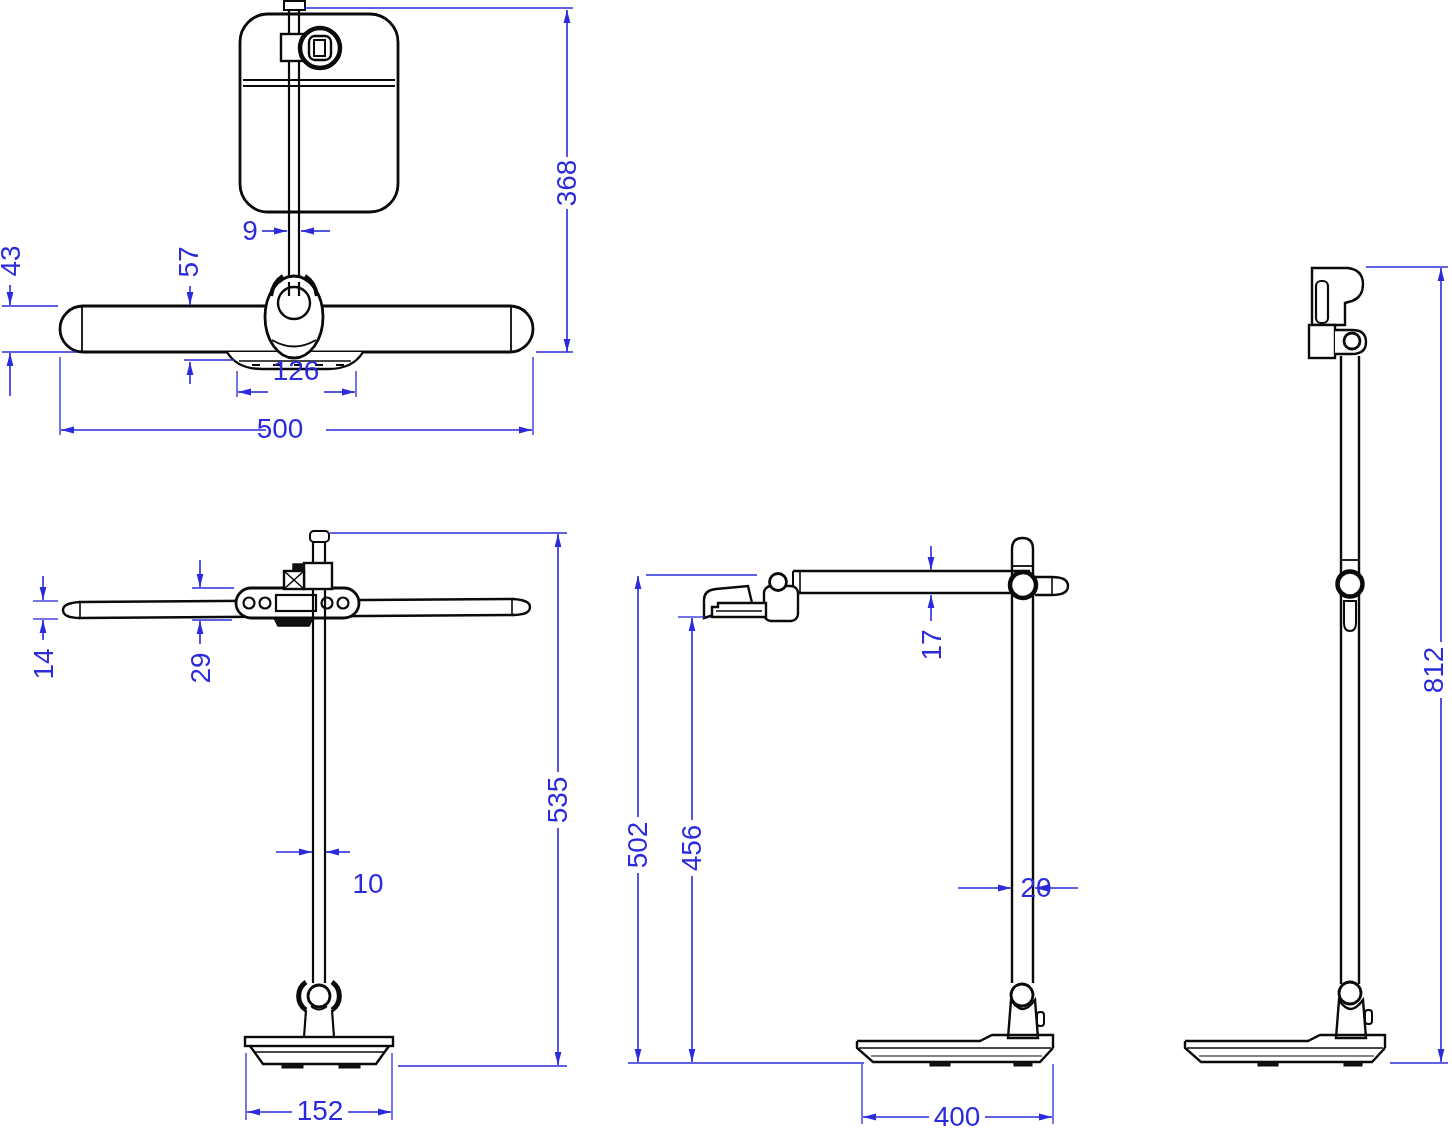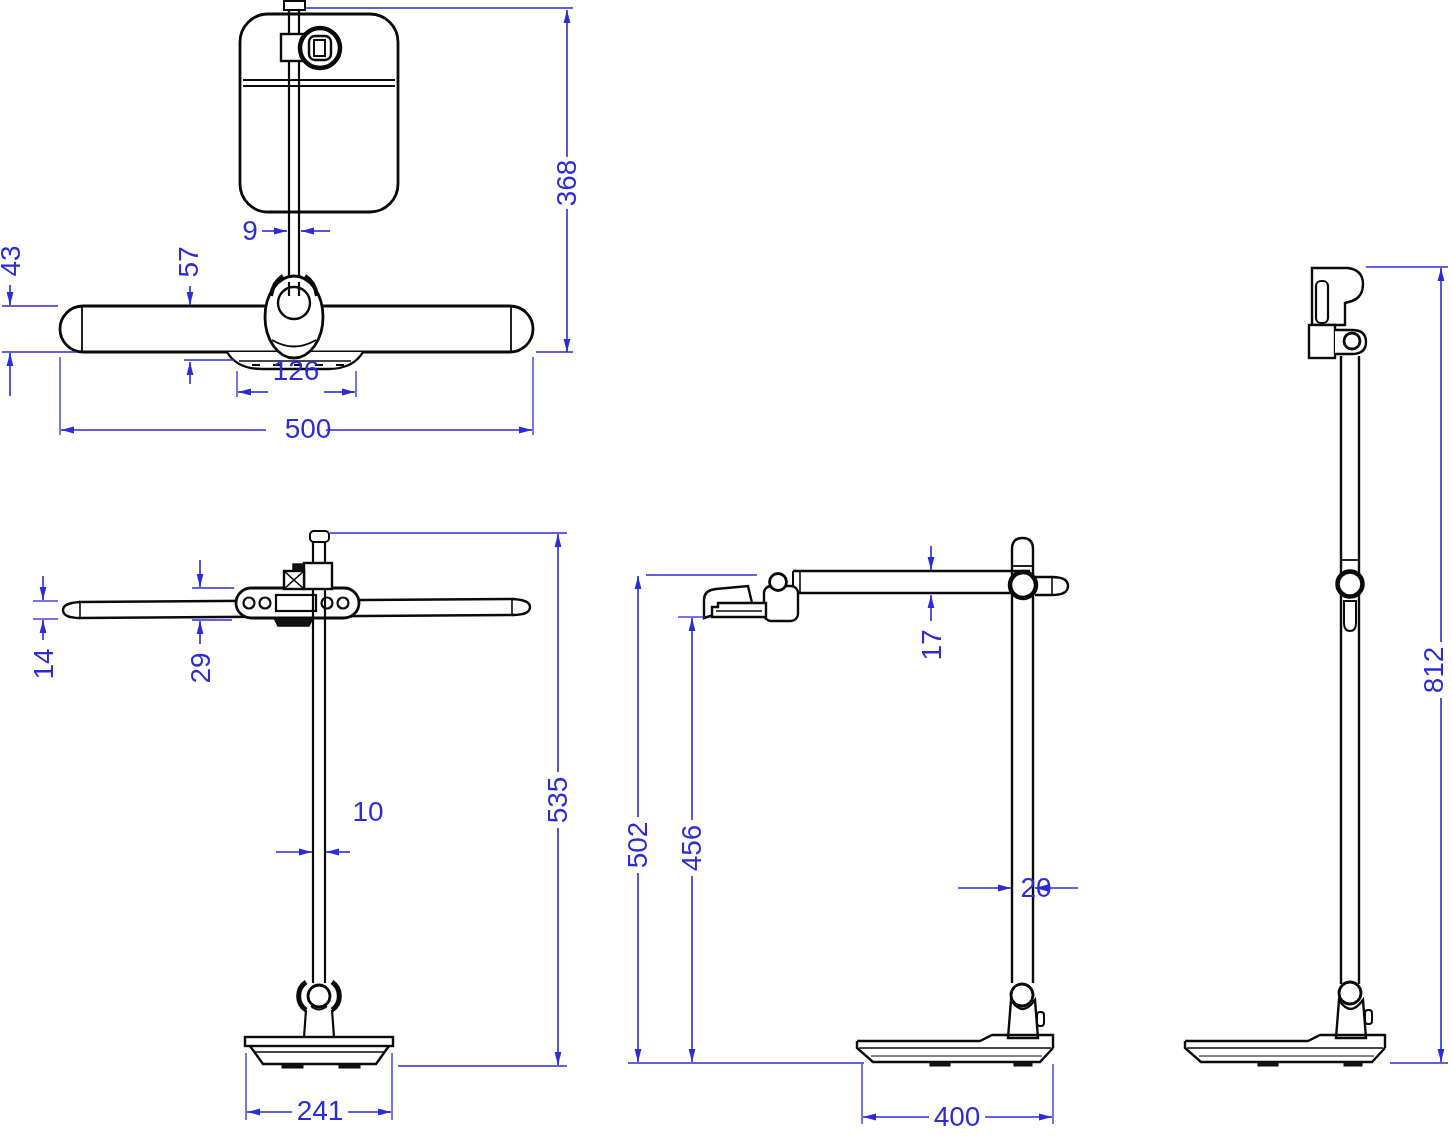--- a/index.html
+++ b/index.html
@@ -239,27 +239,27 @@
       <line x1="1441" y1="698" x2="1441" y2="1062" stroke-width="1.6" marker-end="url(#ar)"></line>
     </g>
   </g>
 </svg>
 
 <span class="dim-label rot" style="left:567px;top:183px">368</span>
 <span class="dim-label" style="left:250px;top:231px">9</span>
 <span class="dim-label rot" style="left:189px;top:262px">57</span>
 <span class="dim-label rot" style="left:11px;top:261px">43</span>
 <span class="dim-label" style="left:296px;top:371px">126</span>
-<span class="dim-label" style="left:308px;top:429px">500</span>
+<span class="dim-label" style="left:280px;top:429px">500</span>
 
 <span class="dim-label rot" style="left:44px;top:664px">14</span>
 <span class="dim-label rot" style="left:201px;top:668px">29</span>
-<span class="dim-label" style="left:368px;top:812px">10</span>
+<span class="dim-label" style="left:368px;top:884px">10</span>
 <span class="dim-label rot" style="left:558px;top:800px">535</span>
-<span class="dim-label" style="left:320px;top:1111px">241</span>
+<span class="dim-label" style="left:320px;top:1111px">152</span>
 
 <span class="dim-label rot" style="left:638px;top:845px">502</span>
 <span class="dim-label rot" style="left:692px;top:848px">456</span>
 <span class="dim-label rot" style="left:932px;top:645px">17</span>
 <span class="dim-label" style="left:1036px;top:888px">20</span>
 <span class="dim-label" style="left:957px;top:1117px">400</span>
 
 <span class="dim-label rot" style="left:1434px;top:670px">812</span>
 
 </div>

